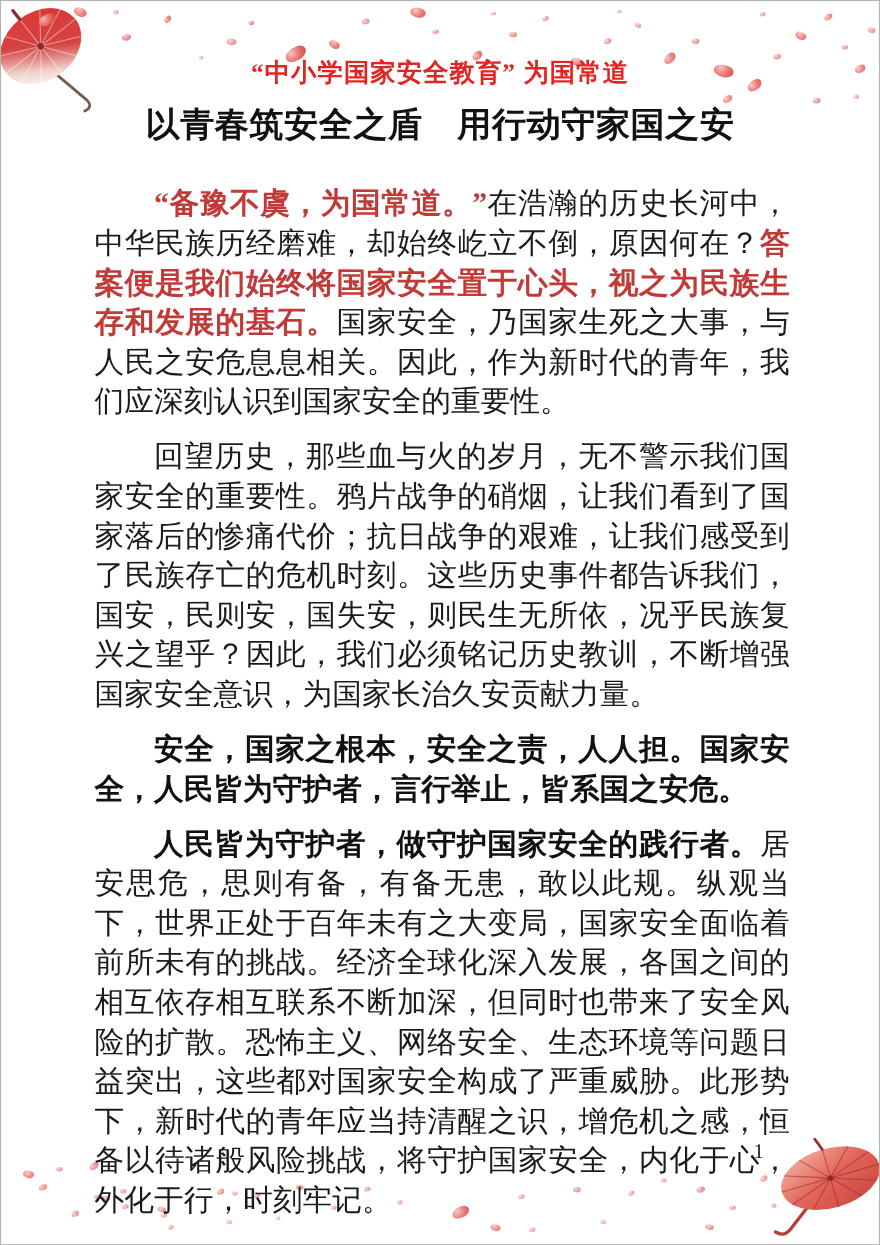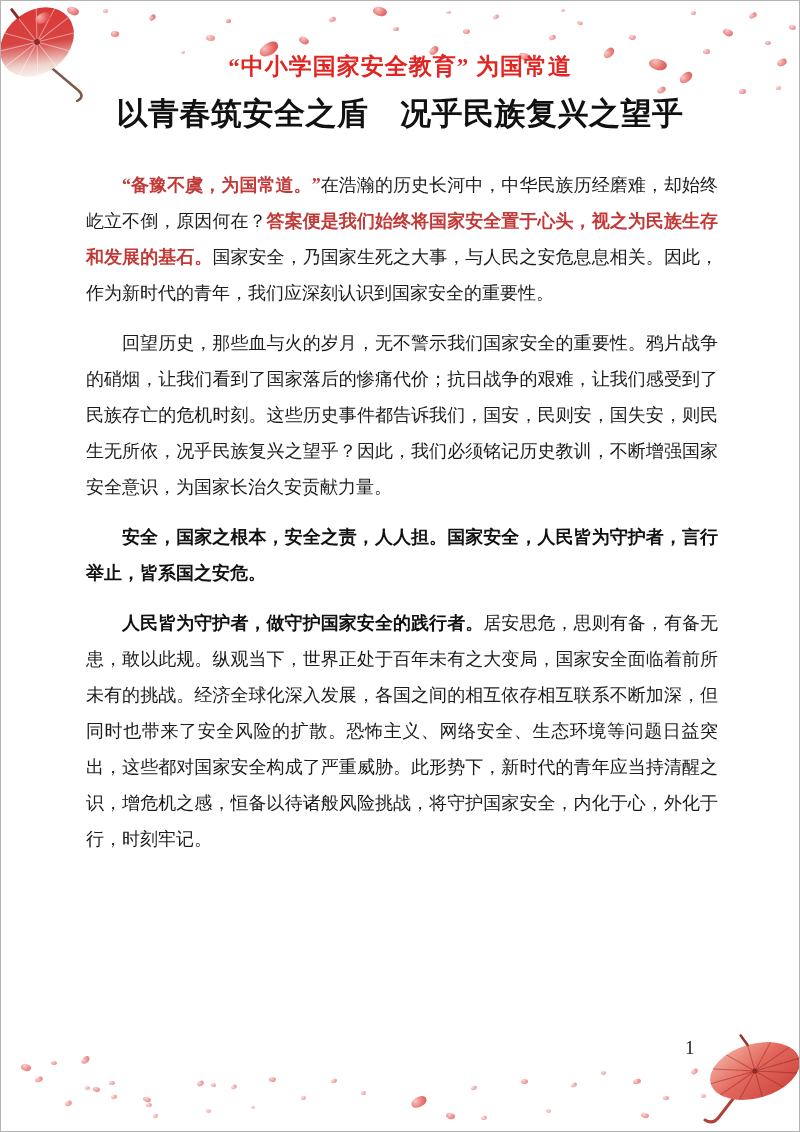--- a/index.html
+++ b/index.html
@@ -13,21 +13,21 @@
     font-size:23px;font-weight:bold;letter-spacing:1px;color:#e12523;
     z-index:3;
   }
   .essay-title{
     position:absolute;top:92px;left:0;width:100%;text-align:center;margin:0;
     font-size:31px;font-weight:900;letter-spacing:0.5px;color:#111;
     z-index:3;
   }
   .essay-body{
     position:absolute;top:166px;left:85px;width:632px;
-    font-size:18px;line-height:36px;color:#1b1b1b;
+    font-size:27px;line-height:36px;color:#1b1b1b;
     text-align:justify;z-index:3;
   }
   .essay-body p{margin:0 0 14px 0;text-indent:2em;}
   .seg-normal{color:#1b1b1b;}
   .seg-bold{color:#111;font-weight:bold;}
   .seg-red-bold{color:#c23a38;font-weight:bold;}
   .page-number{
     position:absolute;top:1036px;left:684px;font-size:19px;color:#222;z-index:4;
   }
   .petal{
@@ -174,21 +174,21 @@
       <div class="petal" style="left: 600px; top: 1070px; width: 5px; height: 4px; opacity: 0.5; transform: rotate(15deg); border-radius: 62% 38% 55% 45% / 55% 45% 60% 40%;"></div>
       <div class="petal" style="left: 632px; top: 1078px; width: 8px; height: 5px; opacity: 0.65; transform: rotate(-10deg); border-radius: 62% 38% 55% 45% / 55% 45% 60% 40%;"></div>
       <div class="petal" style="left: 640px; top: 1112px; width: 8px; height: 5px; opacity: 0.6; transform: rotate(20deg); border-radius: 62% 38% 55% 45% / 55% 45% 60% 40%;"></div>
       <div class="petal" style="left: 662px; top: 1095px; width: 6px; height: 4px; opacity: 0.55; transform: rotate(0deg); border-radius: 62% 38% 55% 45% / 55% 45% 60% 40%;"></div>
       <div class="petal" style="left: 690px; top: 1068px; width: 7px; height: 5px; opacity: 0.6; transform: rotate(-25deg); border-radius: 62% 38% 55% 45% / 55% 45% 60% 40%;"></div>
       <div class="petal" style="left: 700px; top: 1093px; width: 5px; height: 4px; opacity: 0.5; transform: rotate(10deg); border-radius: 62% 38% 55% 45% / 55% 45% 60% 40%;"></div>
     </div>
 
   <div class="contest-header">“中小学国家安全教育” 为国常道</div>
 
-  <h1 class="essay-title">以青春筑安全之盾　况乎民族复兴之望乎</h1>
+  <h1 class="essay-title">以青春筑安全之盾　用行动守家国之安</h1>
 
   <div class="essay-body" id="essay-body">
       <p><span class="seg-red-bold">“备豫不虞，为国常道。”</span><span class="seg-normal">在浩瀚的历史长河中，中华民族历经磨难，却始终屹立不倒，原因何在？</span><span class="seg-red-bold">答案便是我们始终将国家安全置于心头，视之为民族生存和发展的基石。</span><span class="seg-normal">国家安全，乃国家生死之大事，与人民之安危息息相关。因此，作为新时代的青年，我们应深刻认识到国家安全的重要性。</span></p>
       <p><span class="seg-normal">回望历史，那些血与火的岁月，无不警示我们国家安全的重要性。鸦片战争的硝烟，让我们看到了国家落后的惨痛代价；抗日战争的艰难，让我们感受到了民族存亡的危机时刻。这些历史事件都告诉我们，国安，民则安，国失安，则民生无所依，况乎民族复兴之望乎？因此，我们必须铭记历史教训，不断增强国家安全意识，为国家长治久安贡献力量。</span></p>
       <p><span class="seg-bold">安全，国家之根本，安全之责，人人担。国家安全，人民皆为守护者，言行举止，皆系国之安危。</span></p>
       <p><span class="seg-bold">人民皆为守护者，做守护国家安全的践行者。</span><span class="seg-normal">居安思危，思则有备，有备无患，敢以此规。纵观当下，世界正处于百年未有之大变局，国家安全面临着前所未有的挑战。经济全球化深入发展，各国之间的相互依存相互联系不断加深，但同时也带来了安全风险的扩散。恐怖主义、网络安全、生态环境等问题日益突出，这些都对国家安全构成了严重威胁。此形势下，新时代的青年应当持清醒之识，增危机之感，恒备以待诸般风险挑战，将守护国家安全，内化于心，外化于行，时刻牢记。</span></p>
     </div>
 
   <div class="page-number">1</div>
 

